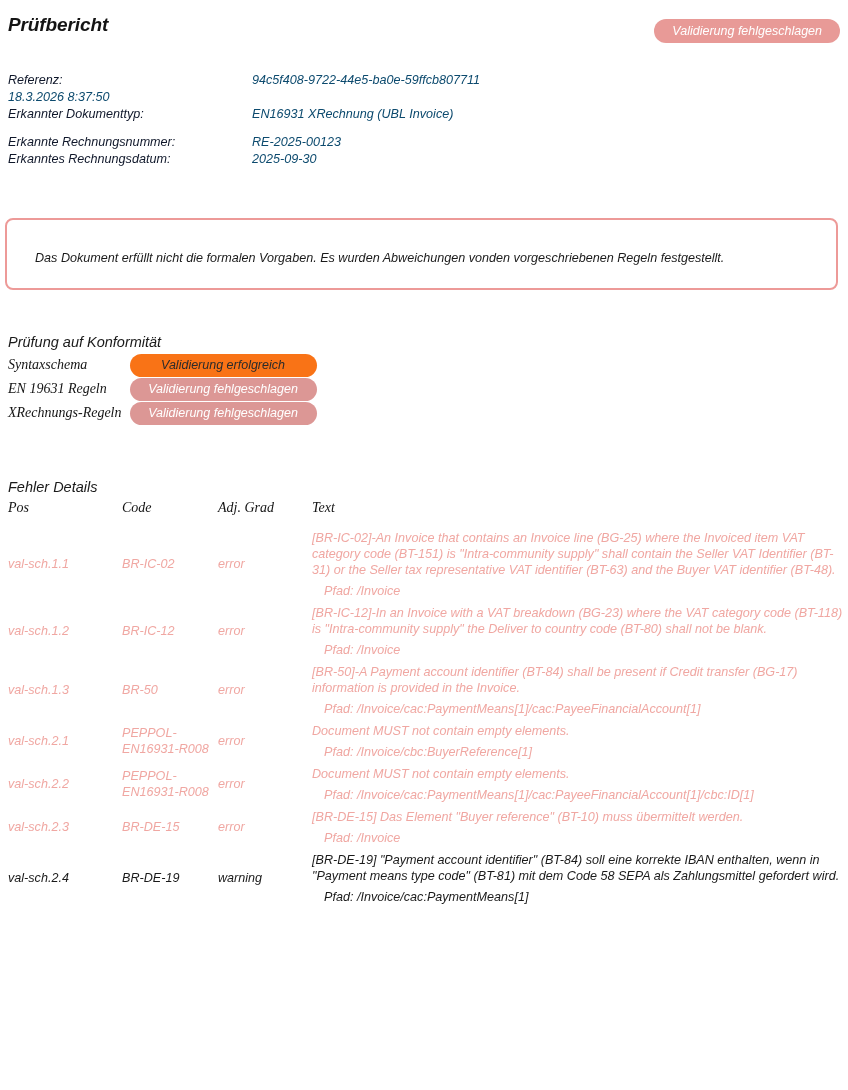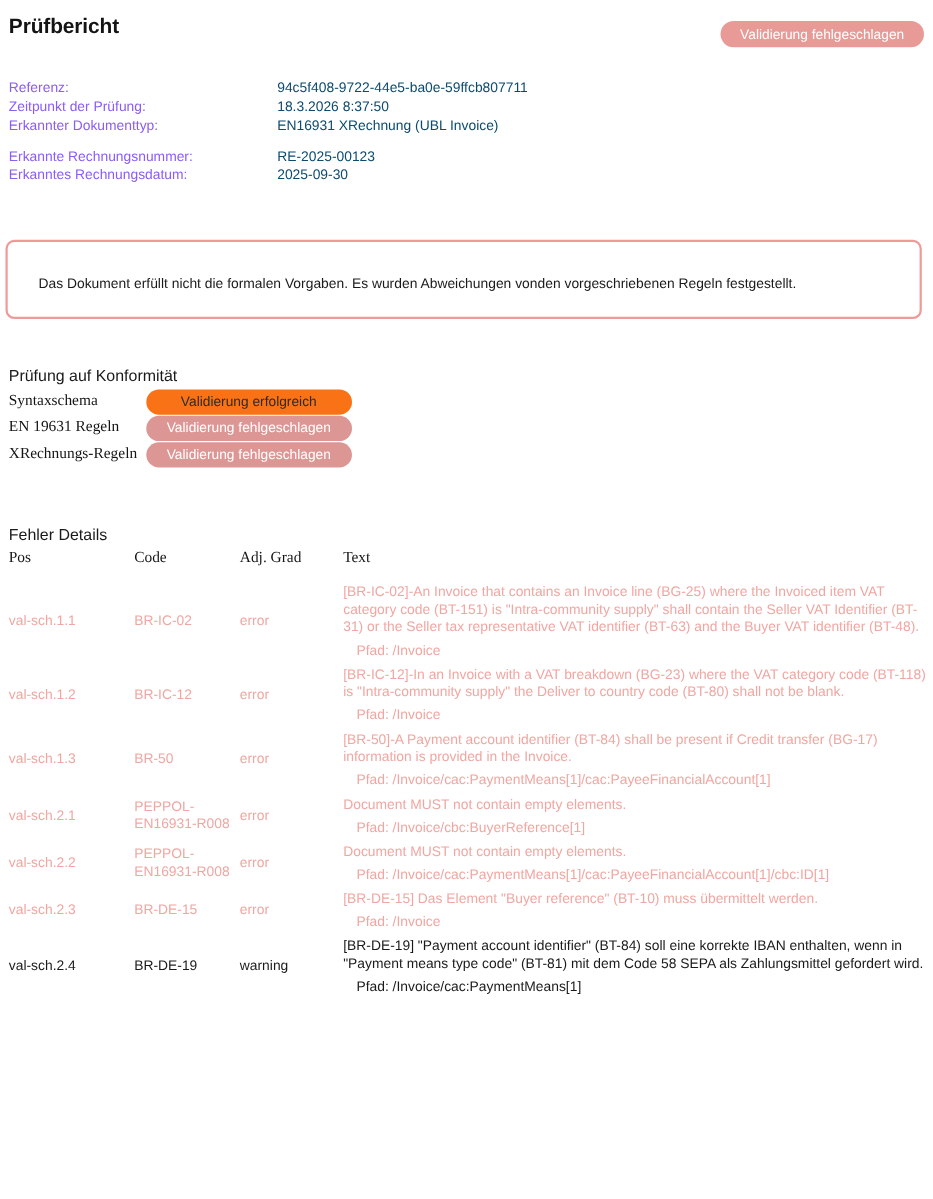--- a/index.html
+++ b/index.html
@@ -16,20 +16,21 @@
     color: #1a1a1a;
     overflow: hidden;
   }
 
   .page {
     position: relative;
     width: 848px;
     height: 1090px;
     padding: 0;
     box-sizing: border-box;
+    font-style: italic;
   }
 
   
   .header {
     position: relative;
     height: 56px;
     padding: 0 8px;
     box-sizing: border-box;
   }
   .report-title {
@@ -68,21 +69,21 @@
   }
   .meta-row {
     display: flex;
   }
   .meta-row.spacer {
     height: 11px;
   }
   .meta-label {
     width: 244px;
     flex: 0 0 244px;
-    color: #8b5cf6;
+    color: #0f172a;
   }
   .meta-value {
     color: #0c4a6e;
     white-space: nowrap;
   }
 
   
   .alert {
     position: absolute;
     left: 5px;
@@ -204,21 +205,20 @@
     <div class="report-title">Prüfbericht</div>
     <div class="status-pill">Validierung fehlgeschlagen</div>
   </div>
 
   <div class="meta">
     <div class="meta-row">
       <div class="meta-label">Referenz:</div>
       <div class="meta-value">94c5f408-9722-44e5-ba0e-59ffcb807711</div>
     </div>
     <div class="meta-row">
-      <div class="meta-label">Zeitpunkt der Prüfung:</div>
       <div class="meta-value">18.3.2026 8:37:50</div>
     </div>
     <div class="meta-row">
       <div class="meta-label">Erkannter Dokumenttyp:</div>
       <div class="meta-value">EN16931 XRechnung (UBL Invoice)</div>
     </div>
 
     <div class="meta-row spacer"></div>
 
     <div class="meta-row">

